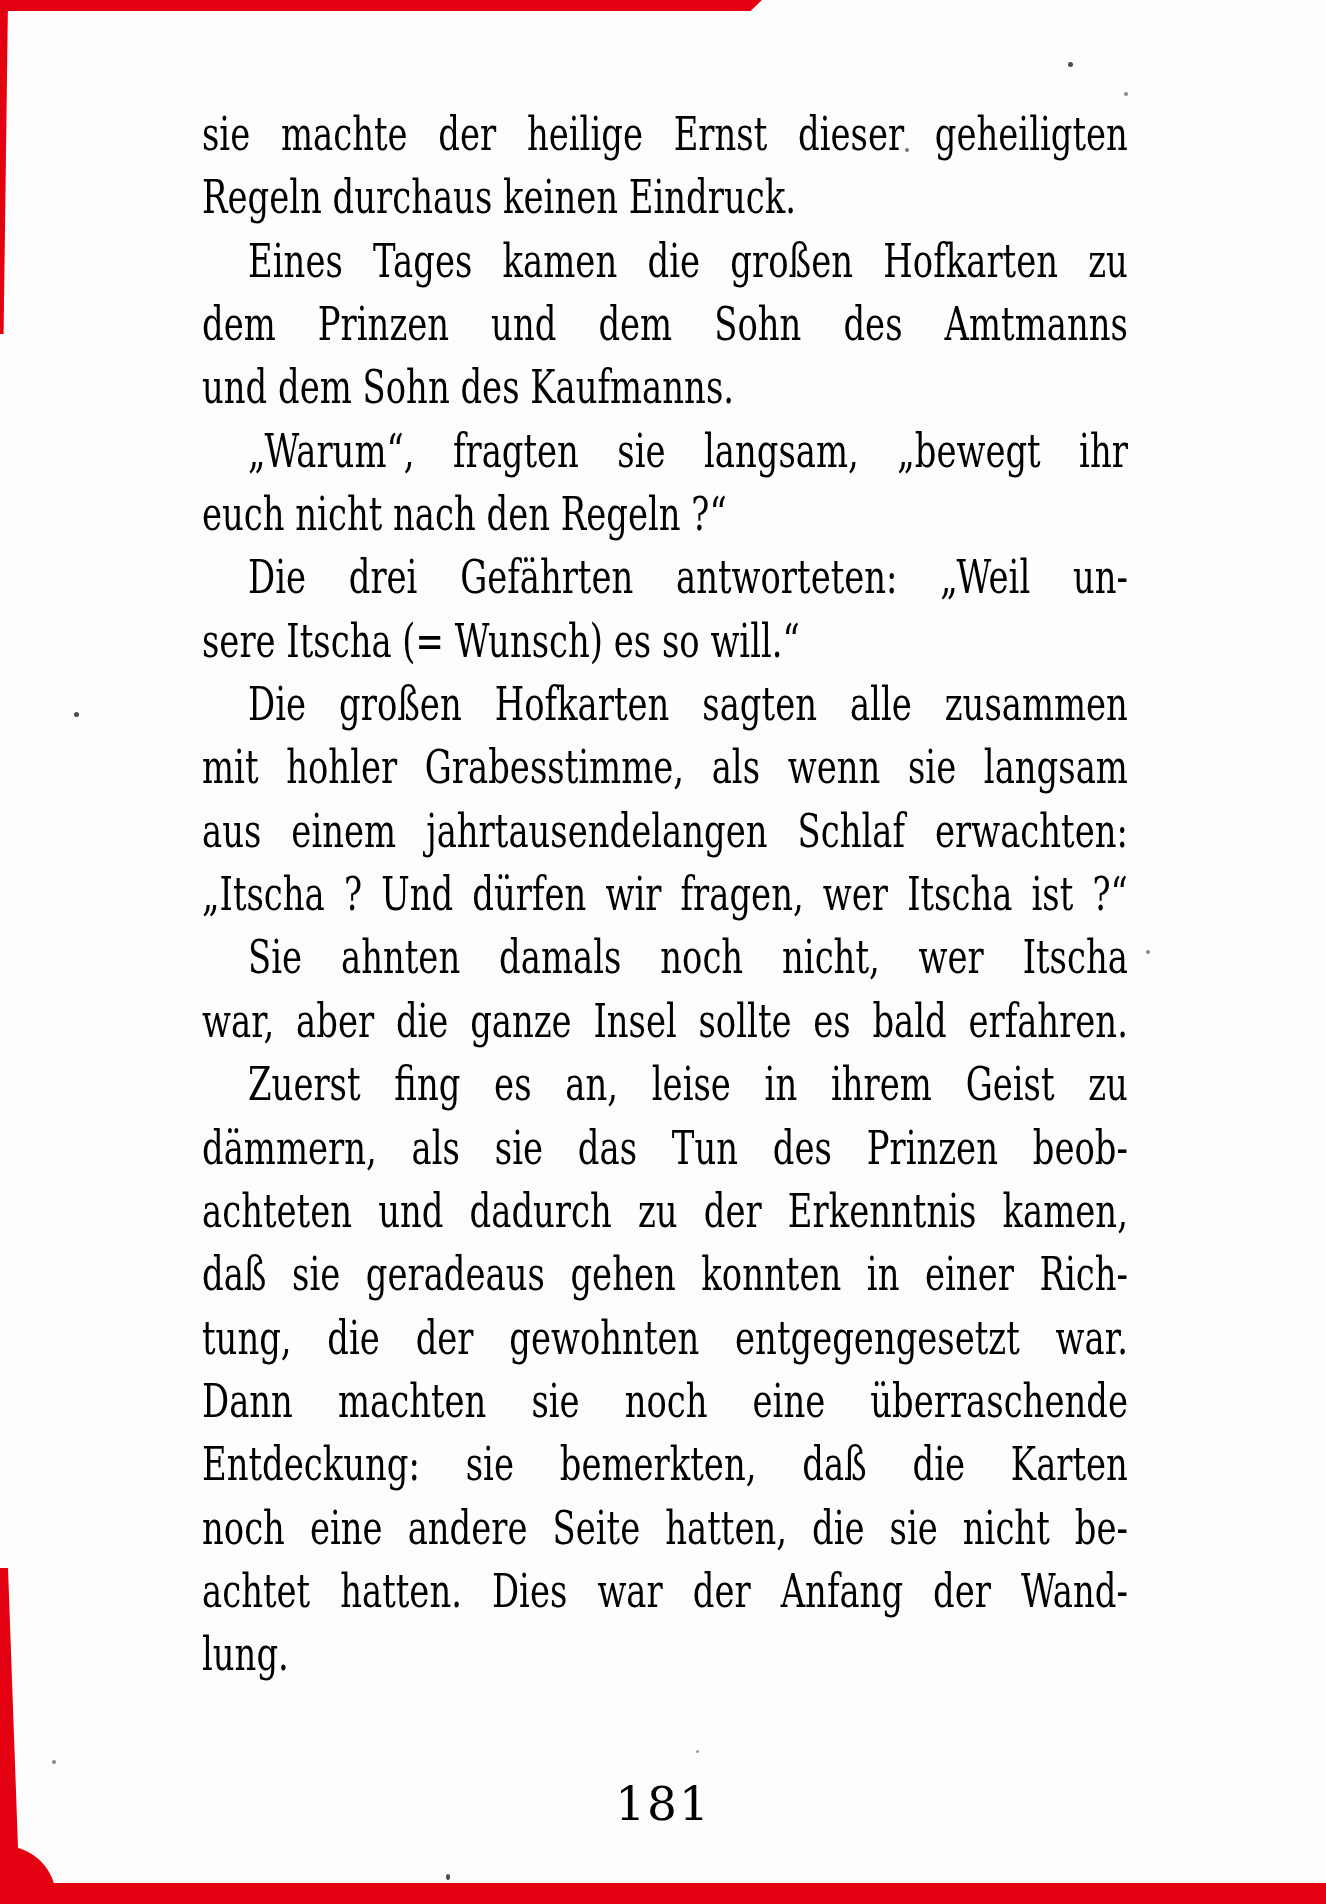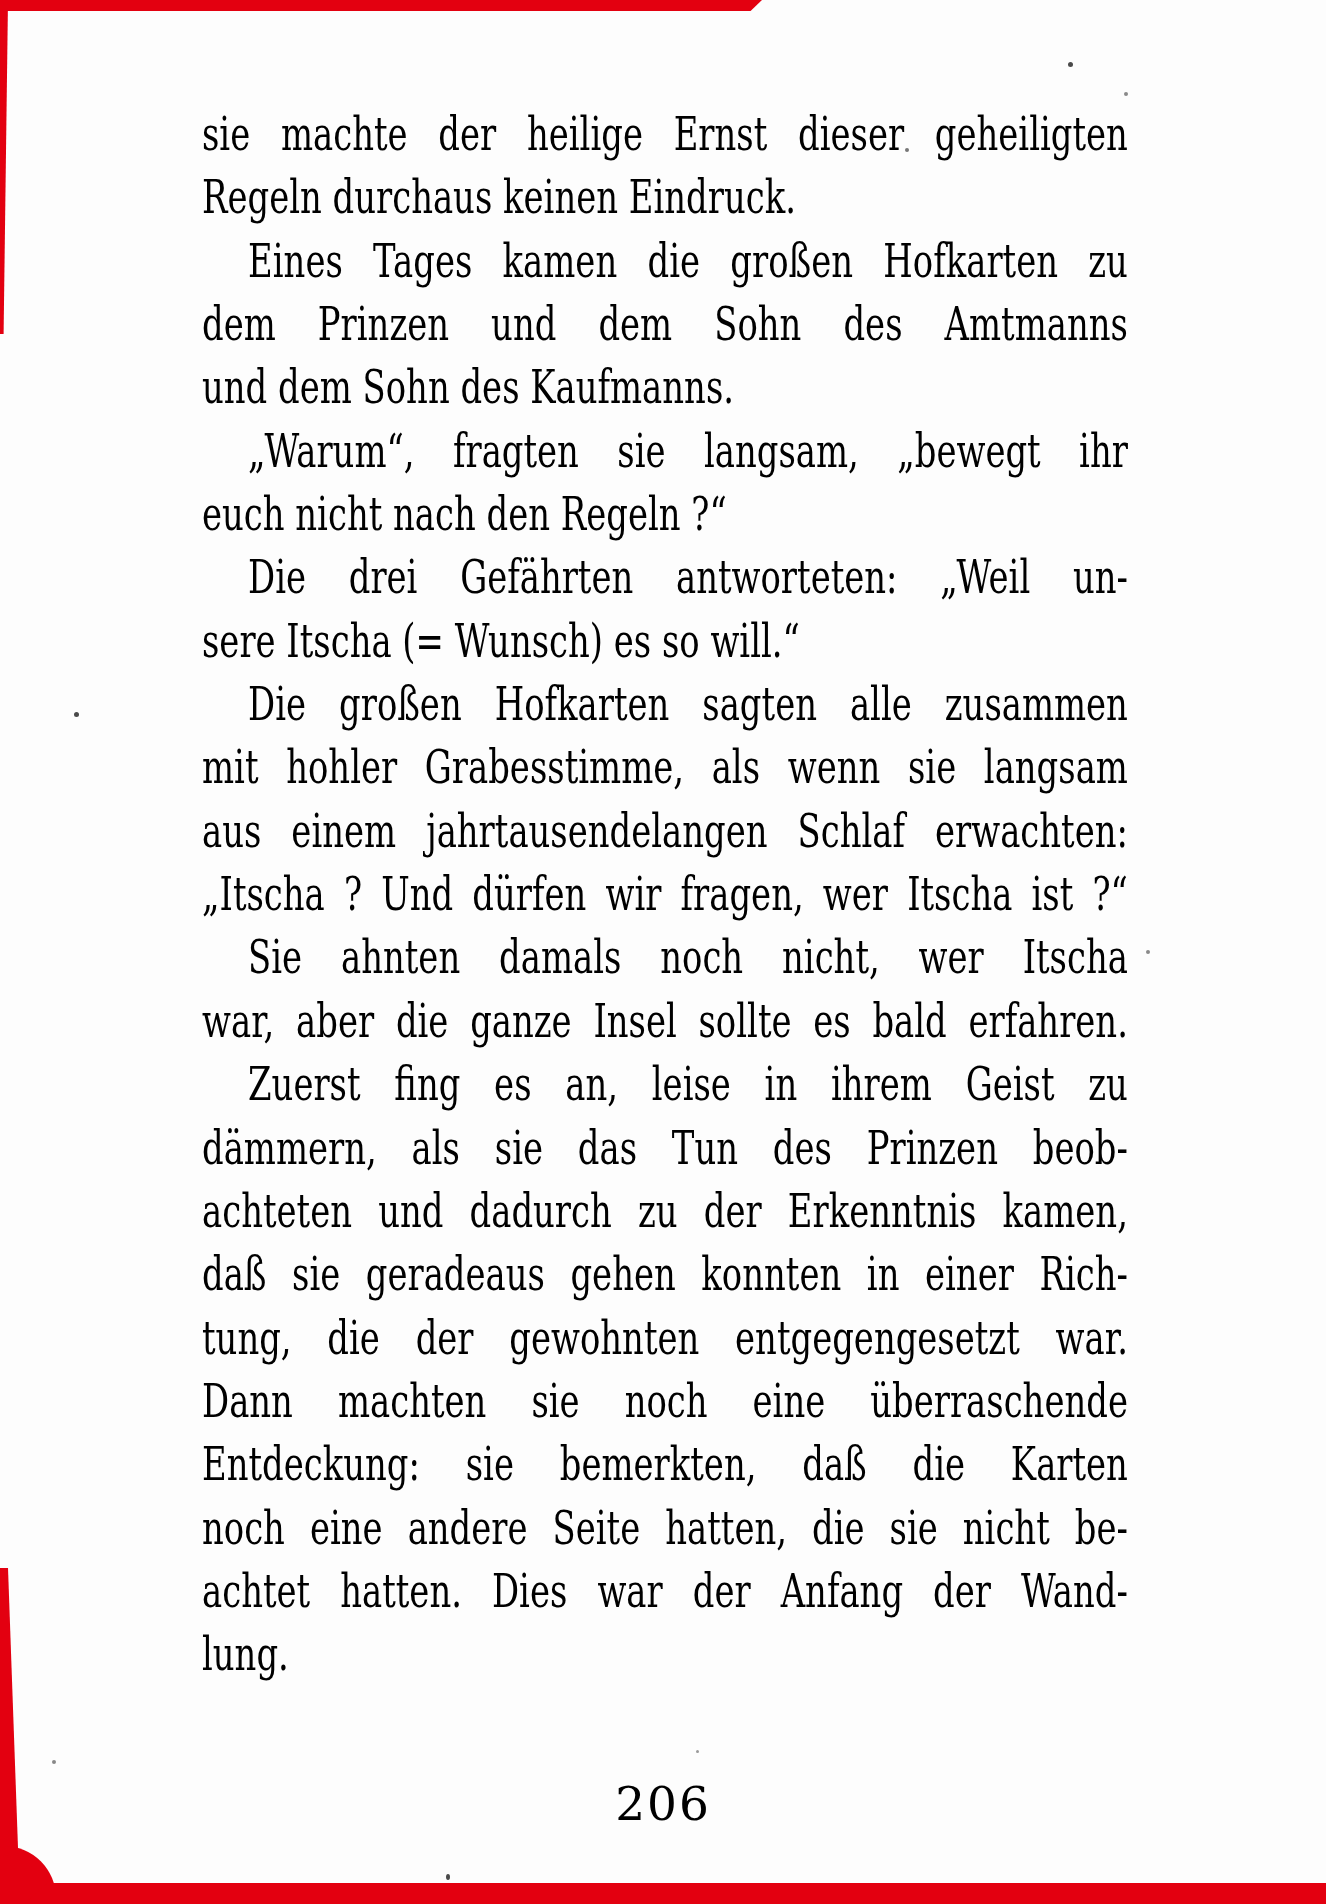--- a/index.html
+++ b/index.html
@@ -122,15 +122,15 @@
       <div class="line">achteten und dadurch zu der Erkenntnis kamen,</div>
       <div class="line">daß sie geradeaus gehen konnten in einer Rich-</div>
       <div class="line">tung, die der gewohnten entgegengesetzt war.</div>
       <div class="line">Dann machten sie noch eine überraschende</div>
       <div class="line">Entdeckung: sie bemerkten, daß die Karten</div>
       <div class="line tight">noch eine andere Seite hatten, die sie nicht be-</div>
       <div class="line">achtet hatten. Dies war der Anfang der Wand-</div>
       <div class="line short">lung.</div>
     </div>
 
-  <div class="page-number">206</div>
+  <div class="page-number">181</div>
 
 </div>
 
 </body></html>

